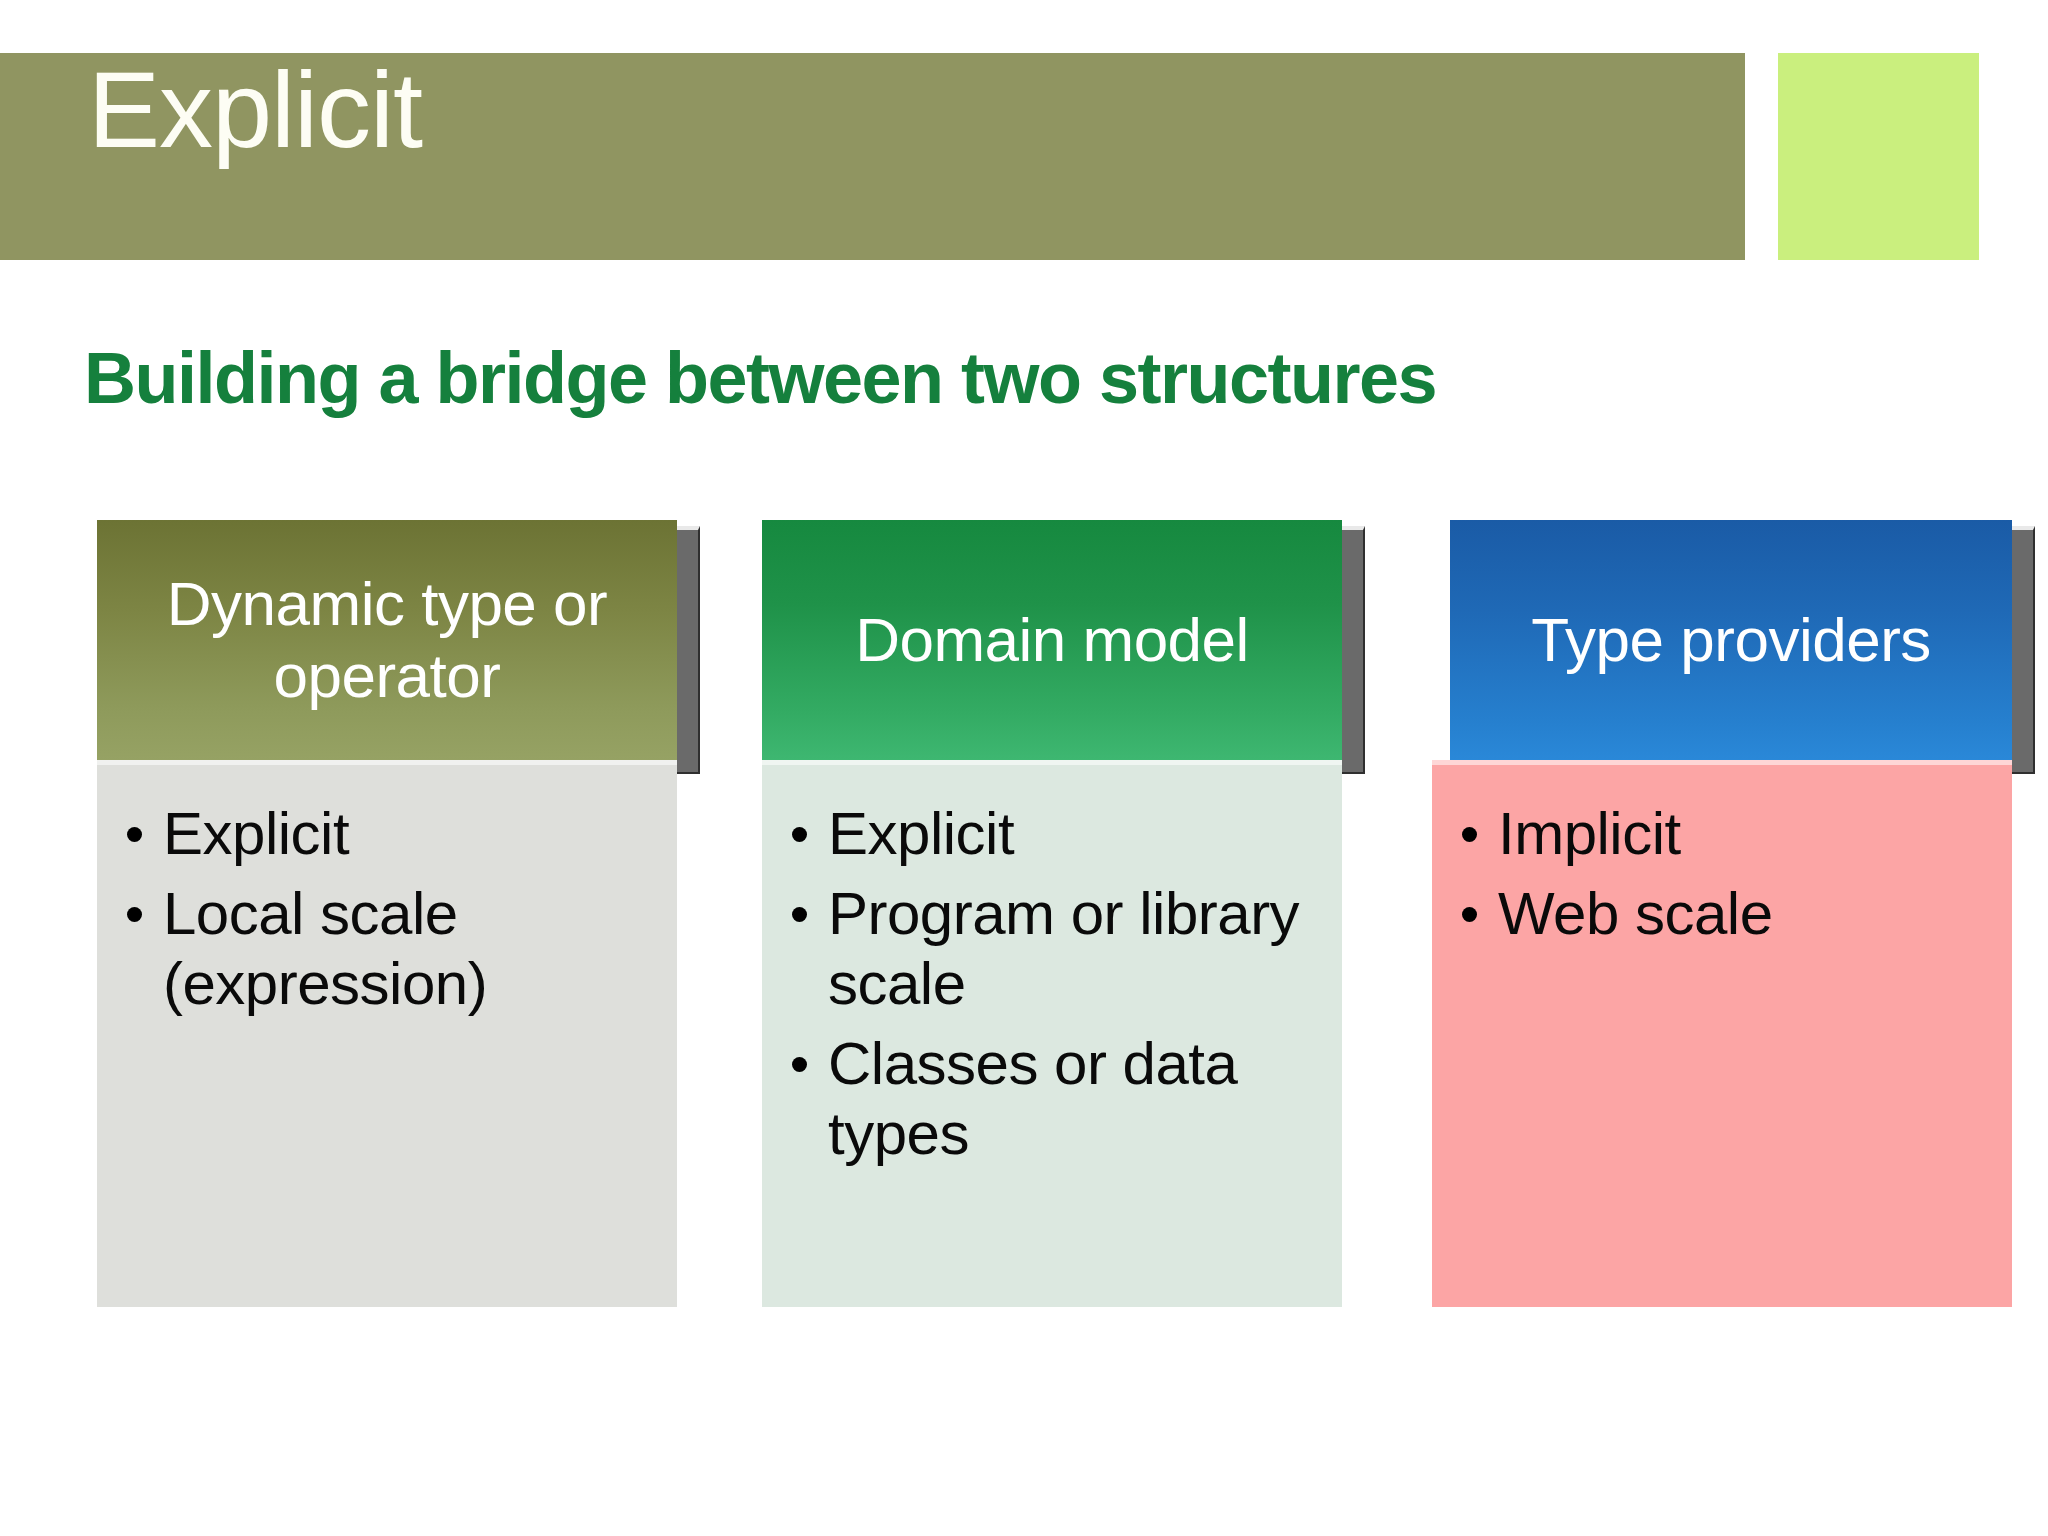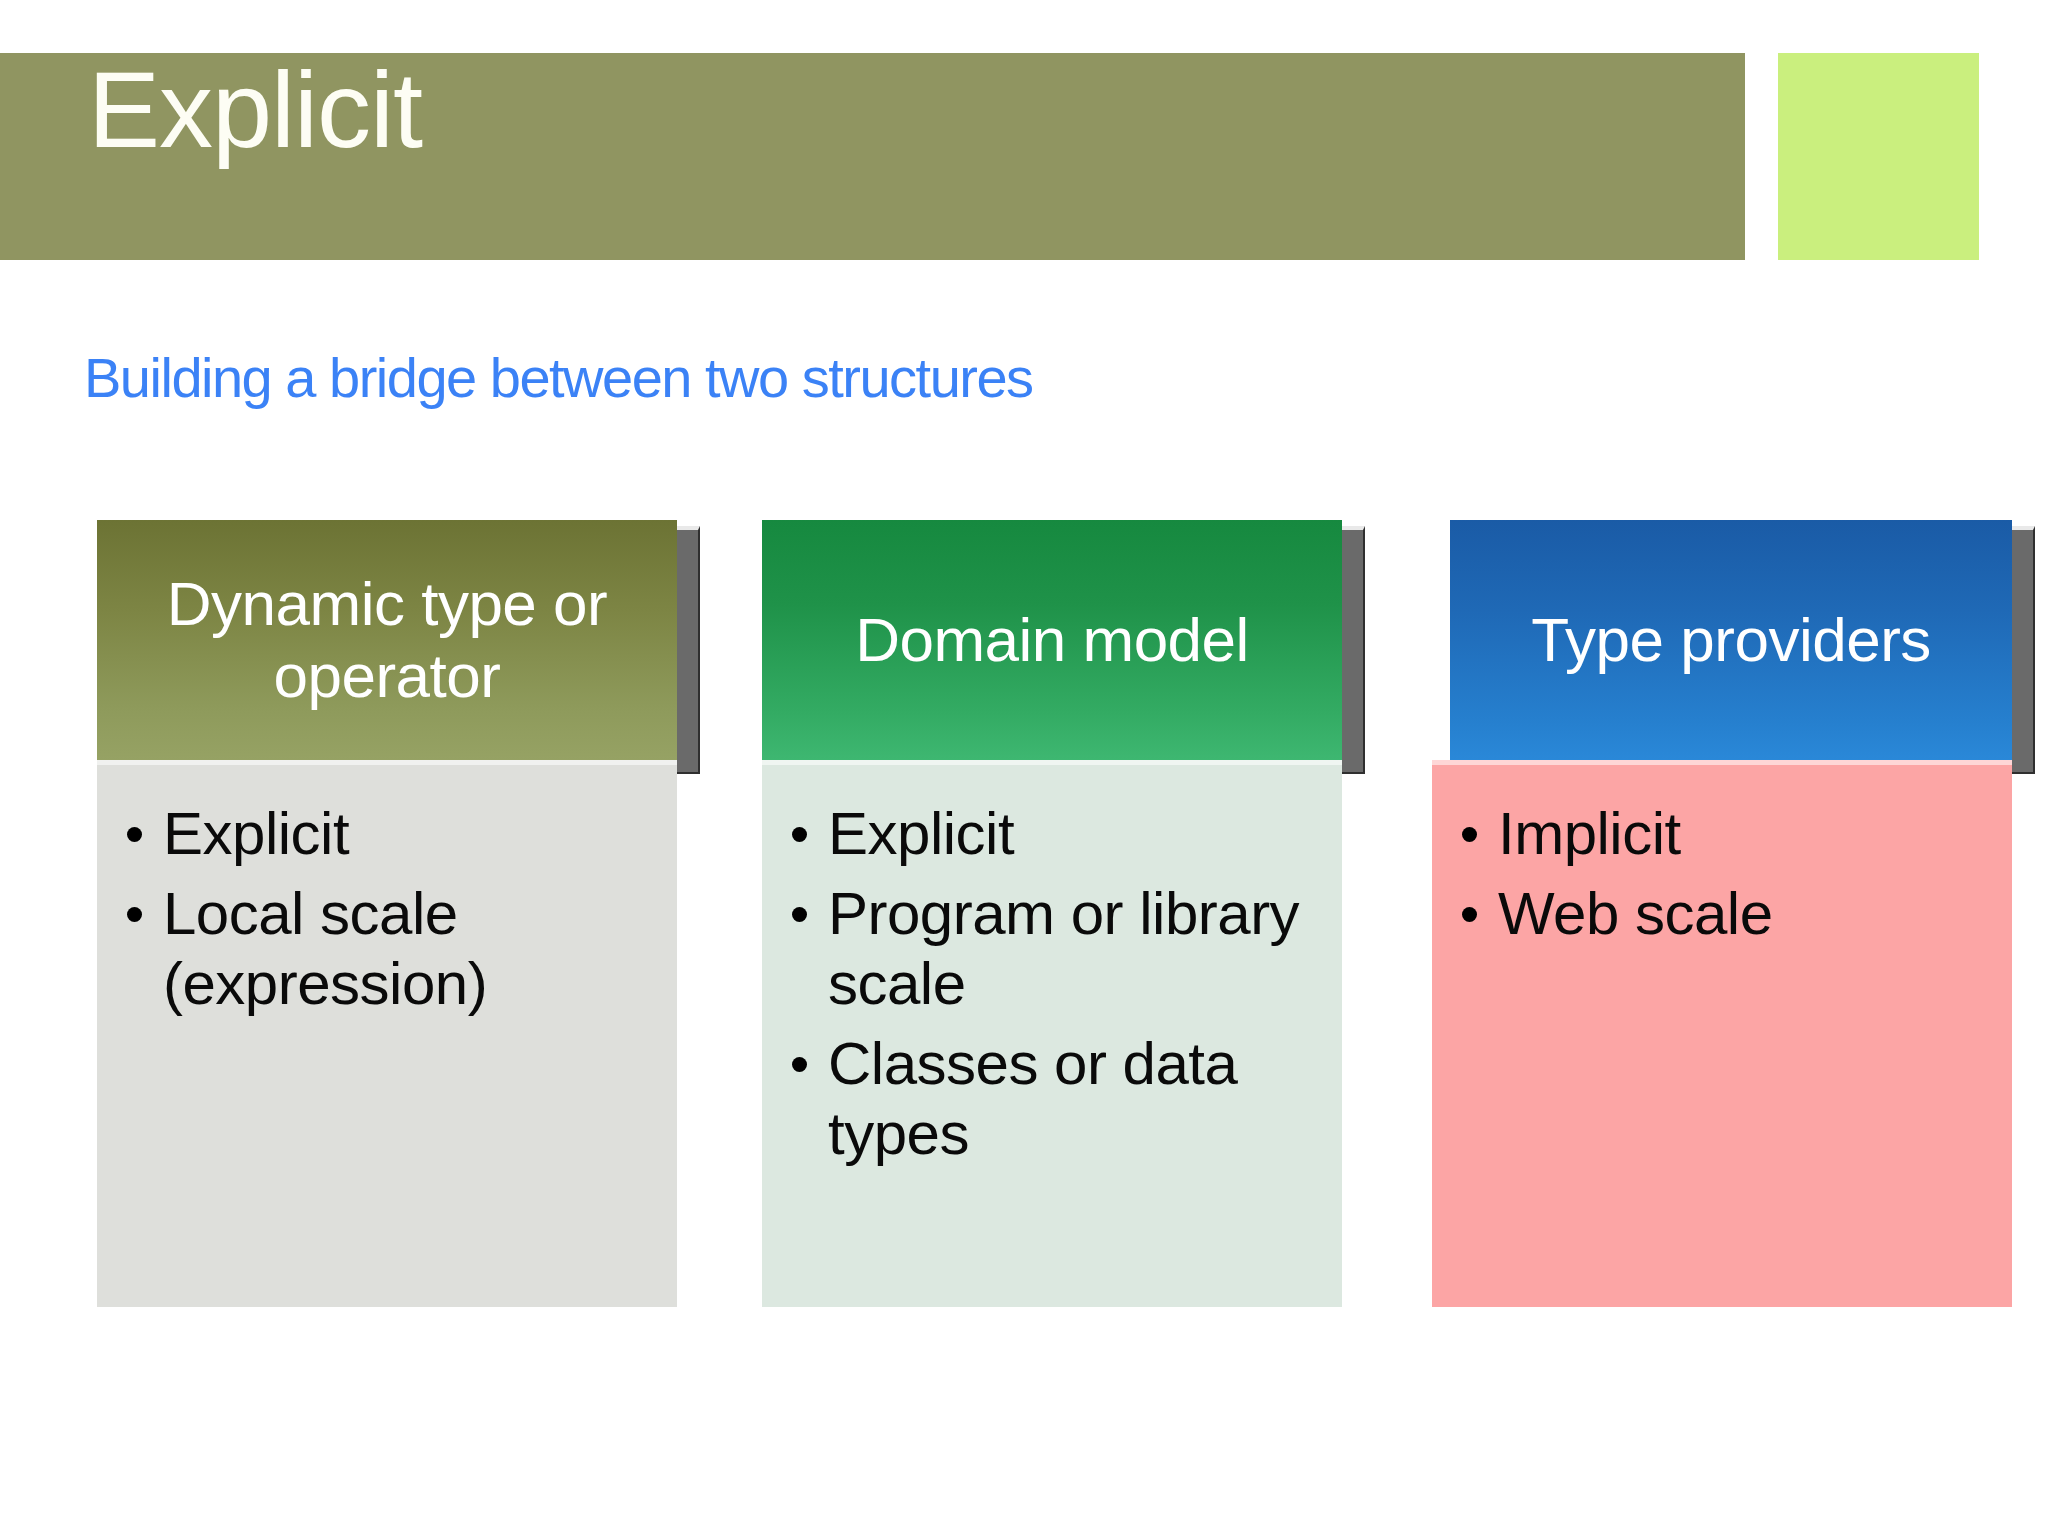--- a/index.html
+++ b/index.html
@@ -45,24 +45,24 @@
     height: 207px;
     background: #caef7e;
   }
 
   
   #slide-subtitle {
     position: absolute;
     left: 84px;
     top: 330px;
     width: 1640px;
-    font-size: 56px;
+    font-size: 72px;
     line-height: 96px;
-    font-weight: normal;
-    color: #3b82f6;
+    font-weight: bold;
+    color: #15803d;
     letter-spacing: -1.5px;
   }
 
   
   #cards-row {
     position: absolute;
     left: 12px;
     top: 0;
     width: 2048px;
     height: 1536px;

